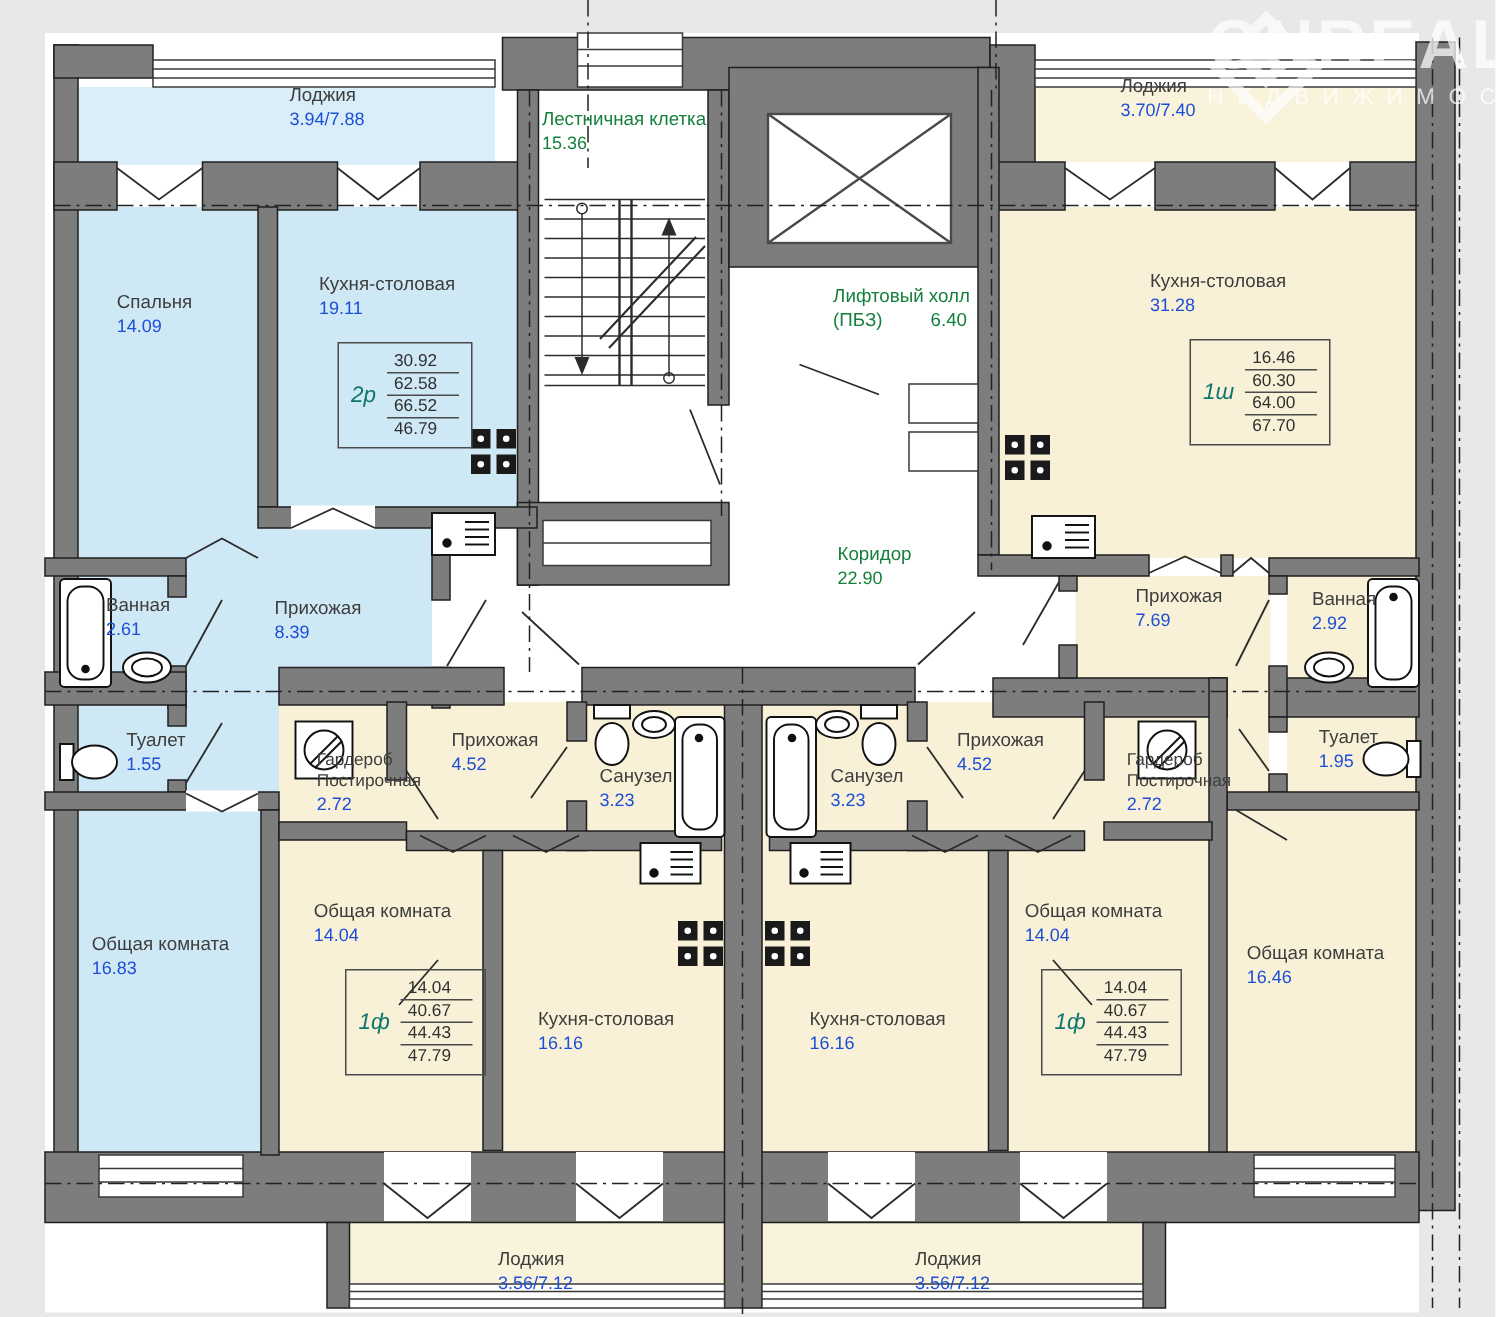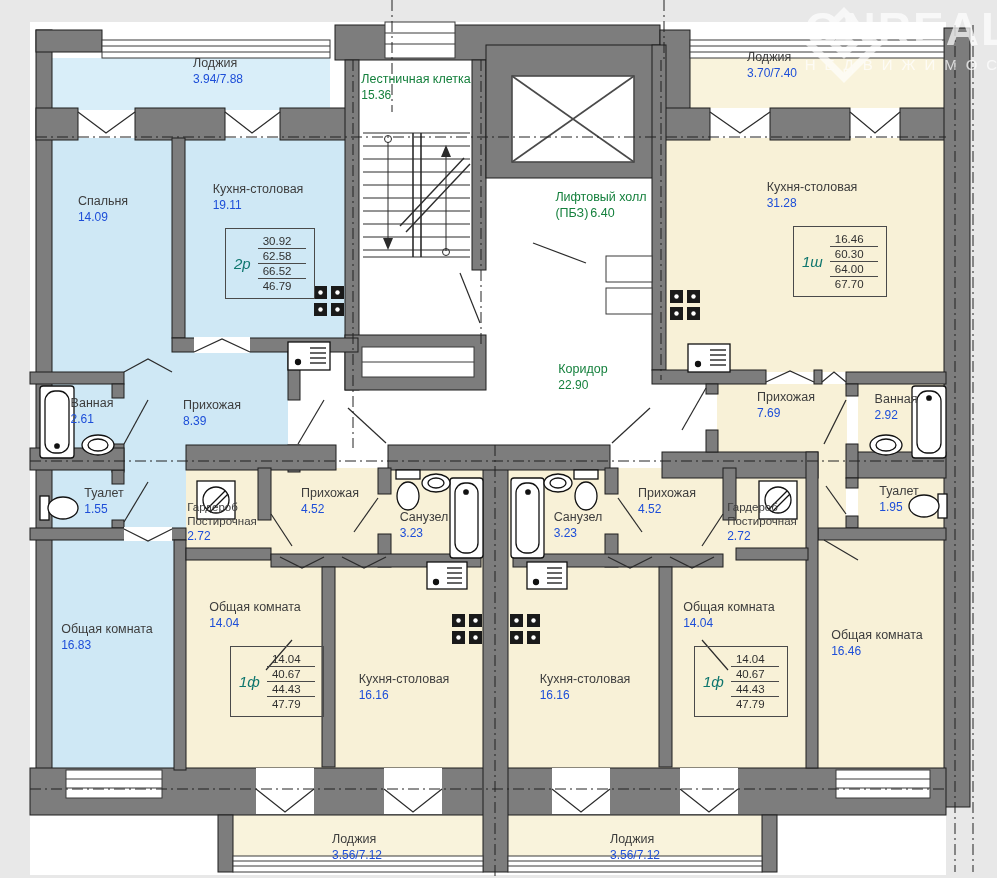--- a/index.html
+++ b/index.html
@@ -2,24 +2,24 @@
 <html><head>
 <meta charset="utf-8">
 <style>
   html,body{margin:0;padding:0;background:#ffffff;}
   .plan{position:relative;width:997px;height:878px;background:#e8e8e8;overflow:hidden;
         font-family:"Liberation Sans", sans-serif;}
   .plan svg{position:absolute;left:0;top:0;}
   .lbl{position:absolute;text-align:left;color:#3d3d3d;font-size:12.5px;line-height:1.25;
        transform:translateX(-50%);white-space:nowrap;z-index:5;}
   .lbl .ar{display:block;color:#1d4ed8;font-size:12px;}
-  .lbl.small{font-size:11.5px;}
+  .lbl.small{font-size:11.5px;margin-left:24px;}
   .lbl.teal, .lbl.teal .ar{color:#15803d;}
   .lh2{display:block;}
-  .lh2 .code{margin-right:2px;}
+  .lh2 .code{margin-right:32px;}
   .spec{position:absolute;display:flex;align-items:center;gap:7px;border:1px solid #4a4a4a;
         padding:5px 8px;font-size:11.5px;color:#303030;z-index:5;}
   .spec .type{font-size:15px;color:#0f766e;font-style:italic;}
   .spec .col{display:flex;flex-direction:column;}
   .spec .col span{padding:1px 5px;min-width:38px;}
   .spec .col span:not(:last-child){border-bottom:1px solid #4a4a4a;}
   .wm{position:absolute;right:-14px;top:6px;display:flex;align-items:center;gap:10px;
       z-index:8;pointer-events:none;opacity:.72;}
   .wm .wtxt{display:flex;flex-direction:column;align-items:flex-start;}
   .wm .brand{font-size:46px;font-weight:bold;color:#ffffff;letter-spacing:2px;line-height:1;}

